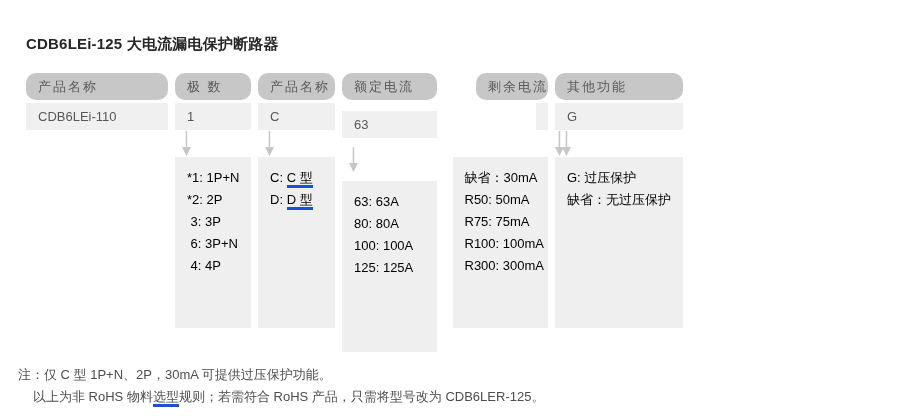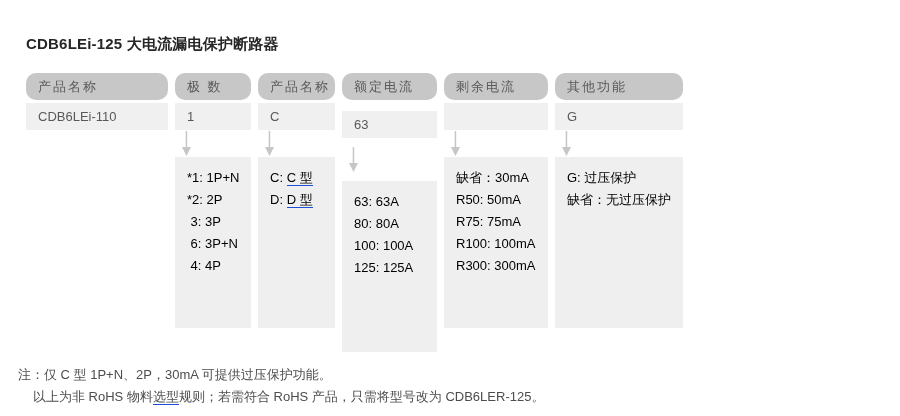--- a/index.html
+++ b/index.html
@@ -6,33 +6,33 @@
   html, body { width: 900px; height: 416px; background: #ffffff; overflow: hidden;
     font-family: "Liberation Sans", "DejaVu Sans", sans-serif; }
   .page { position: relative; width: 900px; height: 416px; }
 
   .title { margin: 36px 16px 0 26px; font-size: 15px; font-weight: bold;
     color: #262626; line-height: 16px; letter-spacing: 0.2px; }
 
   .selector { display: flex; gap: 7px; margin: 21px 0 0 26px; width: 679px; }
   .col { display: flex; flex-direction: column; }
   .col-1 { width: 142px; } .col-2 { width: 76px; } .col-3 { width: 77px; }
-  .col-4 { width: 95px; gap: 8px; } .col-5 { width: 104px; } .col-6 { width: 128px; }
+  .col-4 { width: 95px; gap: 8px; } .col-5 { width: 104px; align-items: flex-end; } .col-6 { width: 128px; }
 
   .hcell { height: 27px; line-height: 27px; background: #c7c7c7; color: #5a5a5a;
     font-size: 13px; padding-left: 12px; letter-spacing: 2px; white-space: pre; overflow: hidden; border-radius: 10px; }
   .vcell { height: 27px; line-height: 27px; background: #f0f0f0; color: #595959;
     font-size: 13px; padding-left: 12px; margin-top: 3px; white-space: pre; }
   .arrowzone { height: 27px; position: relative; }
   .arrowzone svg { position: absolute; left: 6px; top: 1px; }
   .optbox { height: 171px; background: #efefef; color: #000000; font-size: 13px;
     padding: 10px 4px 0 12px; }
   .optbox ul { list-style: none; }
   .optbox li { line-height: 22px; white-space: pre; }
-  .u { border-bottom: 1px solid #1d4ed8; }
+  .u { border-bottom: 3px solid #1d4ed8; }
 
   .notes { margin: 12px 0 0 18px; font-size: 13px; color: #4d4d4d; line-height: 22px; }
   .note2 { padding-left: 15px; }
 </style>
 </head>
 <body>
 
 <div class="page">
 
   <div class="title">CDB6LEi-125 大电流漏电保护断路器</div>

